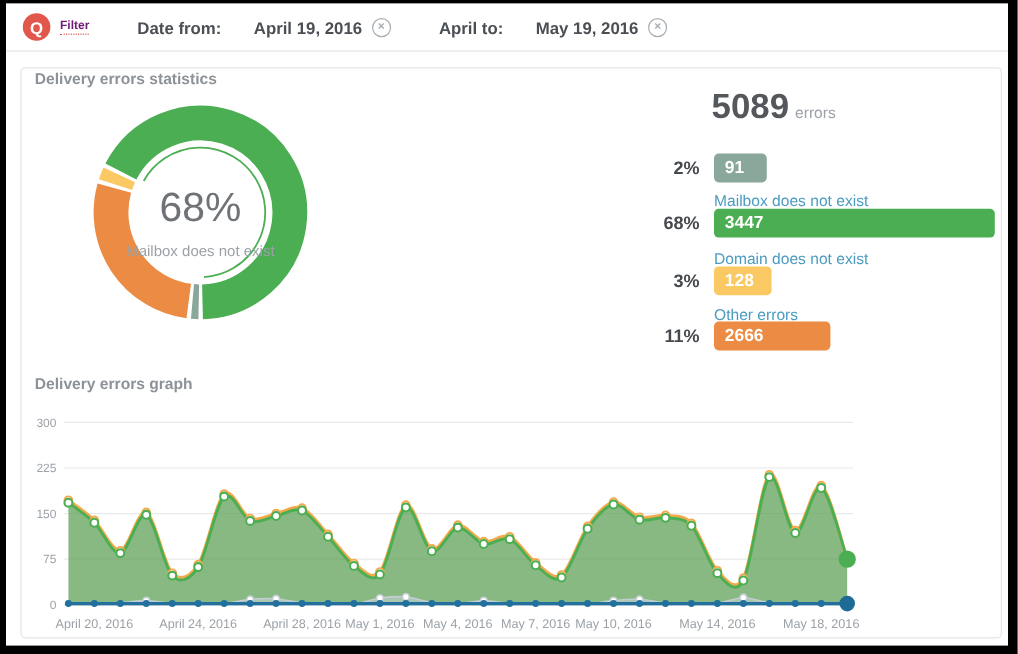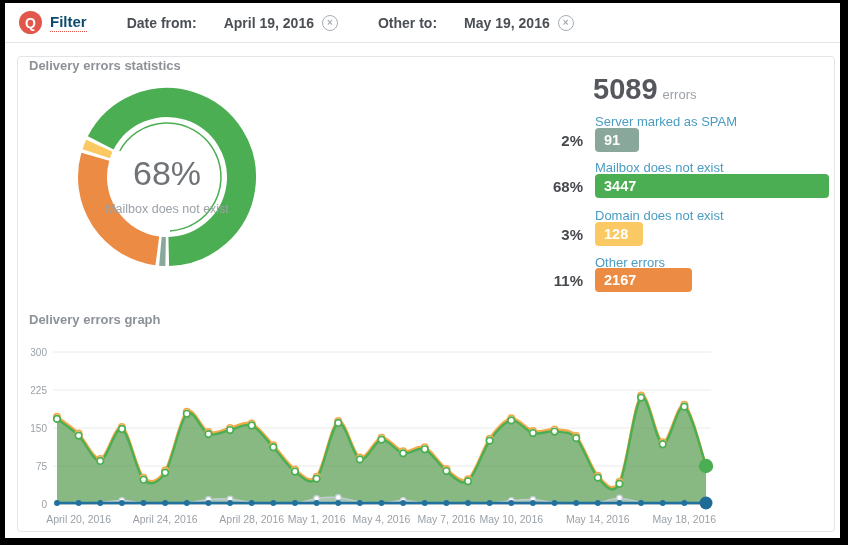--- a/index.html
+++ b/index.html
@@ -7,21 +7,21 @@
        font-family:"Liberation Sans",sans-serif;}
   .app{position:absolute;left:5px;top:3px;width:835px;height:535px;background:#fff;}
 
   
   .filter-bar{position:absolute;left:0;top:0;width:100%;height:40px;border-bottom:1px solid #e3e4e5;
               display:flex;align-items:center;padding-left:14px;box-sizing:border-box;background:#fff;}
   .filter-btn{display:flex;align-items:center;cursor:pointer;}
   .filter-icon{width:23px;height:23px;border-radius:50%;background:#e2574c;color:#fff;
                font-weight:bold;font-size:14px;display:flex;align-items:center;justify-content:center;
                margin-right:8px;}
-  .filter-label{color:#0c4a6e;font-weight:bold;font-size:15px;border-bottom:1px dotted #e2574c;padding-bottom:1px;}
+  .filter-label{color:#701a75;font-weight:bold;font-size:10px;border-bottom:1px dotted #e2574c;padding-bottom:1px;}
   .date-chip{display:flex;align-items:center;margin-left:16px;font-weight:bold;font-size:14px;color:#4b4f54;}
   .date-chip .txt{margin-right:3px;padding-left:24px;}
   .remove-icon{width:14px;height:14px;border:1px solid #a8aeb4;border-radius:50%;color:#a8aeb4;
                font-size:10px;line-height:13px;text-align:center;margin-left:5px;cursor:pointer;
                display:inline-block;font-weight:bold;}
 
   
   .card{position:absolute;left:12px;top:53px;width:816px;height:474px;background:#fff;
         border:1px solid #e4e5e6;border-radius:4px;}
   .section-heading{position:absolute;color:#8d9298;font-weight:bold;font-size:13px;}
@@ -61,21 +61,21 @@
     <div class="filter-btn">
       <span class="filter-icon">Q</span>
       <span class="filter-label">Filter</span>
     </div>
     <div class="date-chip">
       <span class="txt">Date from:</span>
       <span class="txt">April 19, 2016</span>
       <span class="remove-icon">×</span>
     </div>
     <div class="date-chip">
-      <span class="txt">Other to:</span>
+      <span class="txt">April to:</span>
       <span class="txt">May 19, 2016</span>
       <span class="remove-icon">×</span>
     </div>
   </div>
 
   <div class="card">
     <div class="section-heading h-stats">Delivery errors statistics</div>
 
     <div class="donut-wrap">
       <svg id="donut-svg" width="200" height="200" viewBox="0 0 200 200">
@@ -88,35 +88,34 @@
     </div>
     <div class="donut-center">
       <div class="donut-pct">68%</div>
       <div class="donut-lbl">Mailbox does not exist</div>
     </div>
 
     <div class="total">
       <span class="total-num">5089</span><span class="total-suffix">errors</span>
     </div>
 
-    <div class="stat-label l0">Server marked as SPAM</div>
     <div class="stat-pct b0">2%</div>
     <div class="stat-bar b0" style="background: rgb(138, 167, 155); width: 44px;">91</div>
 
     <div class="stat-label l1">Mailbox does not exist</div>
     <div class="stat-pct b1">68%</div>
     <div class="stat-bar b1" style="background: rgb(76, 174, 82); width: 234px;">3447</div>
 
     <div class="stat-label l2">Domain does not exist</div>
     <div class="stat-pct b2">3%</div>
     <div class="stat-bar b2" style="background: rgb(251, 201, 99); width: 48px;">128</div>
 
     <div class="stat-label l3">Other errors</div>
     <div class="stat-pct b3">11%</div>
-    <div class="stat-bar b3" style="background: rgb(236, 139, 67); width: 97px;">2167</div>
+    <div class="stat-bar b3" style="background: rgb(236, 139, 67); width: 97px;">2666</div>
 
     <div class="section-heading h-graph">Delivery errors graph</div>
     <div class="ts-wrap">
       <svg id="ts-svg" width="702" height="186" viewBox="0 0 702 186">
           <line x1="22" x2="680" y1="159" y2="159" stroke="#dddfe0" stroke-width="1"></line>
           <text x="16" y="162.5" text-anchor="end" font-size="10" fill="#9ba1a7">0</text>
           <line x1="22" x2="680" y1="121" y2="121" stroke="#e9eaeb" stroke-width="1"></line>
           <text x="16" y="124.5" text-anchor="end" font-size="10" fill="#9ba1a7">75</text>
           <line x1="22" x2="680" y1="83" y2="83" stroke="#e9eaeb" stroke-width="1"></line>
           <text x="16" y="86.5" text-anchor="end" font-size="10" fill="#9ba1a7">150</text>

